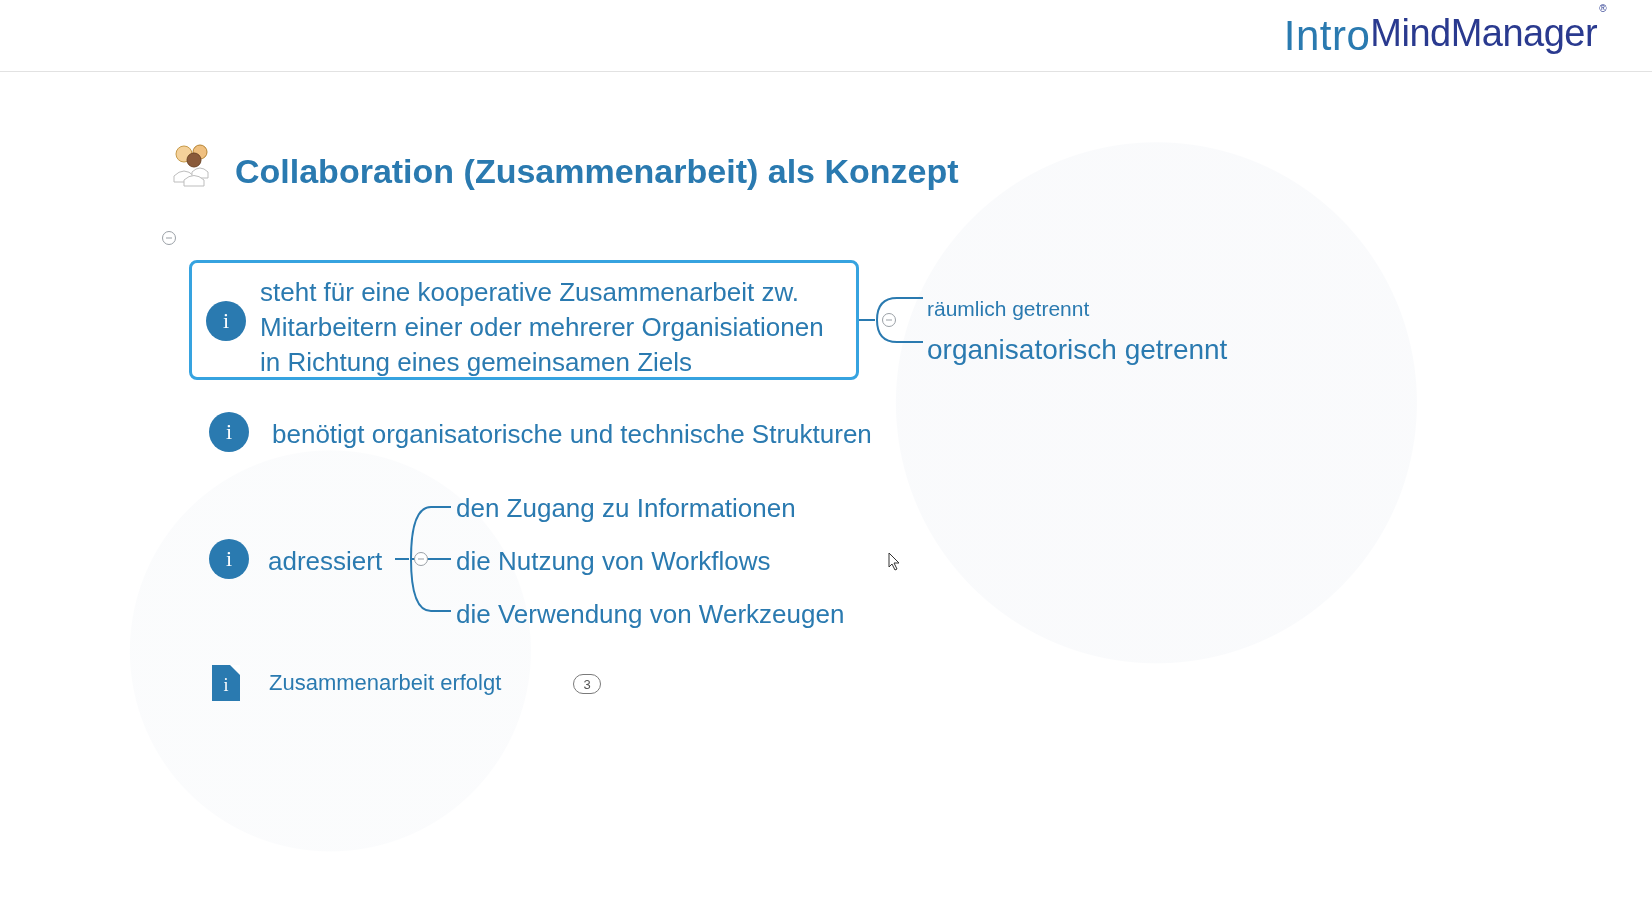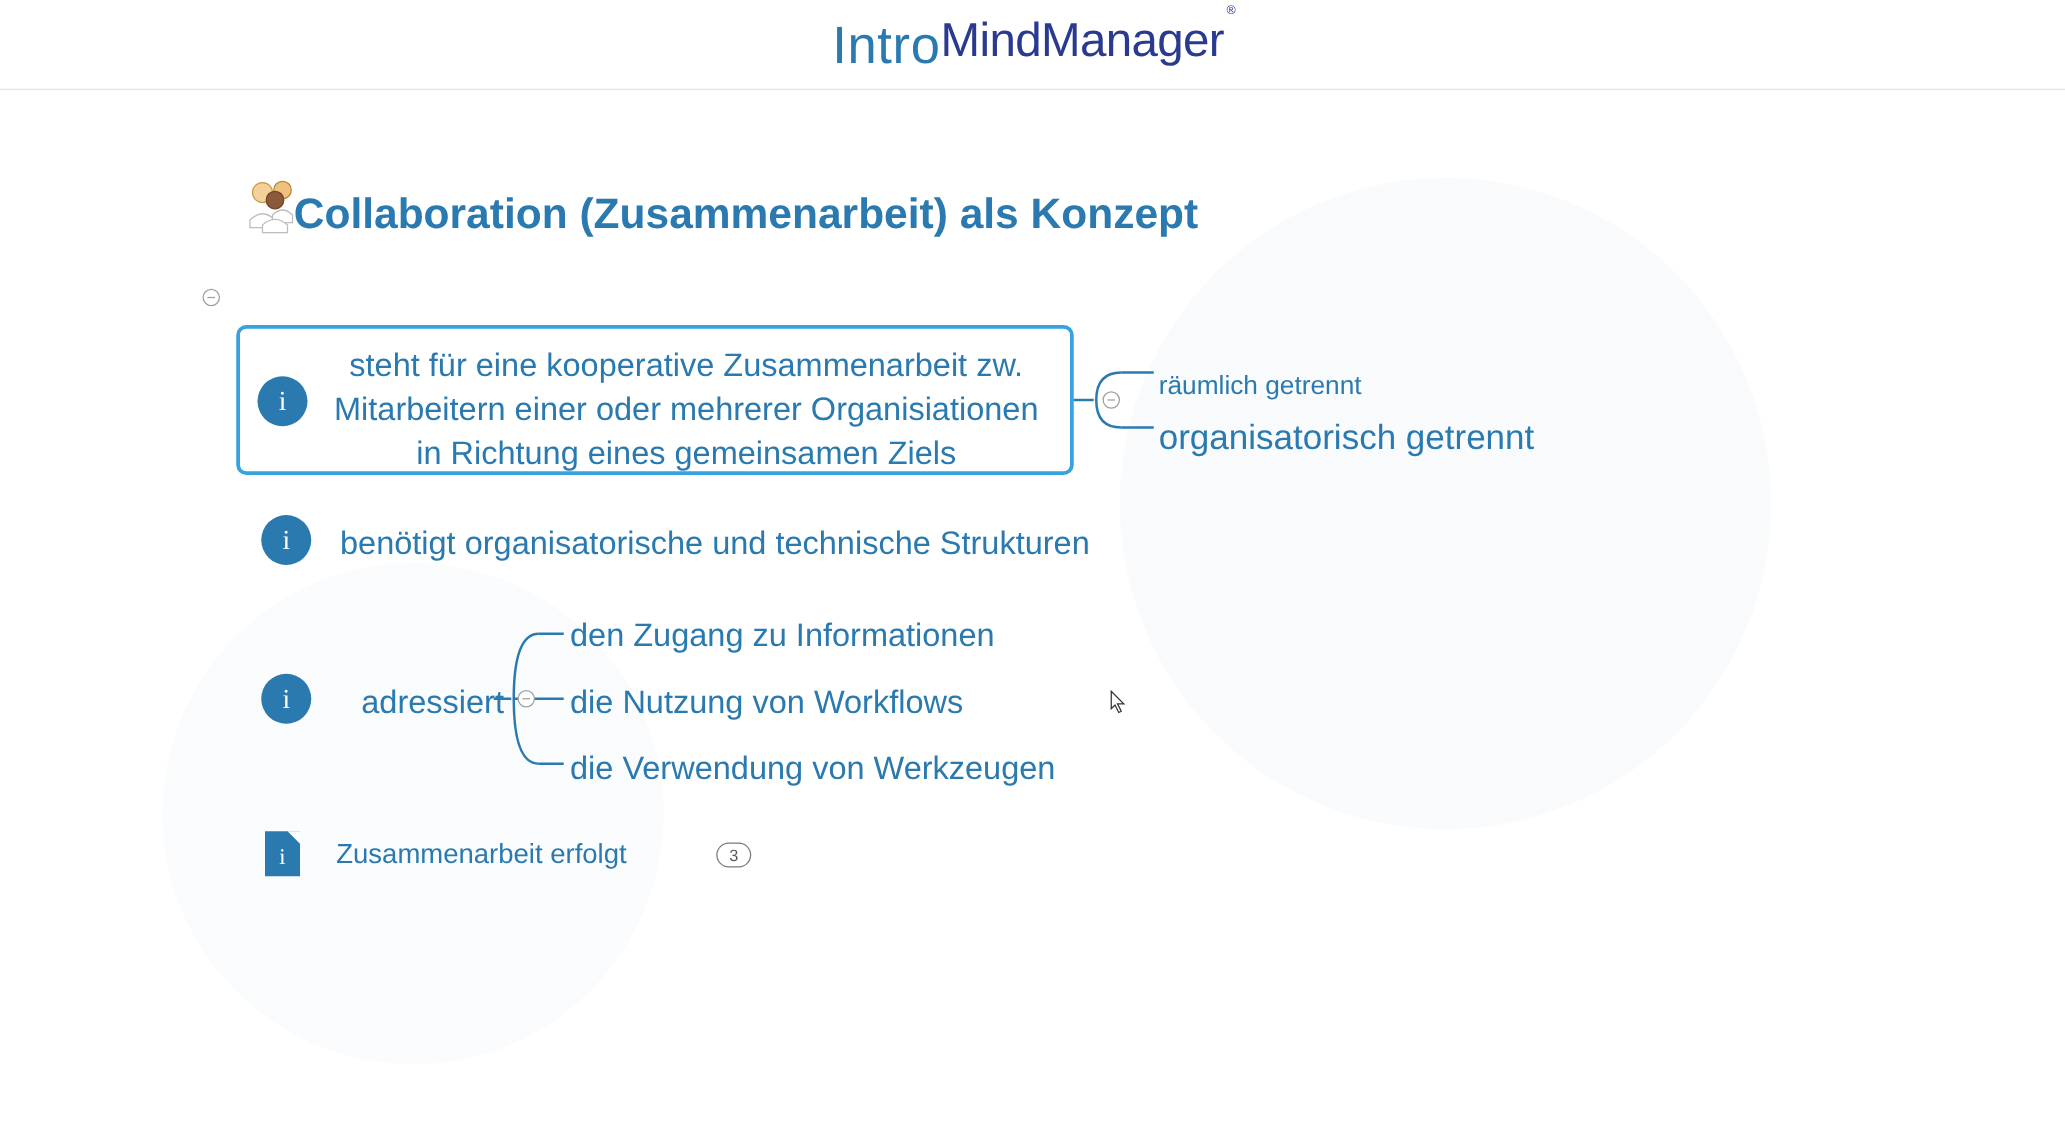--- a/index.html
+++ b/index.html
@@ -5,21 +5,21 @@
   * { box-sizing: border-box; margin: 0; padding: 0; }
   html, body { width: 1652px; height: 899px; font-family: "Segoe UI", "Helvetica Neue", Arial, sans-serif; background: #ffffff; overflow: hidden; }
   body { position: relative; }
   .topbar {
     position: absolute;
     top: 0; left: 0; right: 0;
     height: 72px;
     border-bottom: 1px solid #e2e2e2;
     display: flex;
     align-items: center;
-    justify-content: center;
+    justify-content: flex-end;
     padding: 0 48px 0 48px;
   }
   .topbar-title {
     font-size: 42px;
     font-weight: 300;
     color: #2a7ab0;
     letter-spacing: 0.5px;
   }
   .brand {
     font-size: 38px;
@@ -30,21 +30,20 @@
     top: -2px;
   }
   .brand sup { font-size: 10px; top: -20px; position: relative; left:2px;}
   .canvas {
     position: absolute;
     top: 72px; left: 0; right: 0; bottom: 0;
     background:
       radial-gradient(circle at 70% 40%, rgba(200,210,225,0.10) 0 260px, transparent 261px),
       radial-gradient(circle at 20% 70%, rgba(200,210,225,0.08) 0 200px, transparent 201px),
       #ffffff;
-    text-align: center;
   }
   .canvas * { position: absolute; }
   .heading {
     left: 235px; top: 80px;
     font-size: 34px;
     font-weight: 600;
     color: #2a7ab0;
   }
   .head-icon { left: 166px; top: 68px; width: 52px; height: 52px; }
   .collapse-main {
@@ -93,21 +92,21 @@
   .box-selected-text {
     left: 68px; top: 12px; right: 18px;
     font-size: 26px;
     line-height: 1.35;
     color: #2a7ab0;
     font-weight: 400;
   }
   .row2-icon { left: 209px; top: 340px; }
   .row2-text { left: 272px; top: 347px; font-size: 26px; color: #2a7ab0; }
   .row3-icon { left: 209px; top: 467px; }
-  .row3-text { left: 268px; top: 474px; font-size: 26px; color: #2a7ab0; margin-left: 21px; }
+  .row3-text { left: 268px; top: 474px; font-size: 26px; color: #2a7ab0; }
   .sub3-1 { left: 456px; top: 421px; font-size: 26px; color: #2a7ab0; }
   .sub3-2 { left: 456px; top: 474px; font-size: 26px; color: #2a7ab0; }
   .sub3-3 { left: 456px; top: 527px; font-size: 26px; color: #2a7ab0; }
   .row4-icon { left: 212px; top: 593px; }
   .row4-text { left: 269px; top: 598px; font-size: 22px; color: #2a7ab0; }
   .count-badge {
     left: 573px; top: 602px;
     width: 28px; height: 20px;
     border: 1.5px solid #7a7a7a;
     border-radius: 10px;

